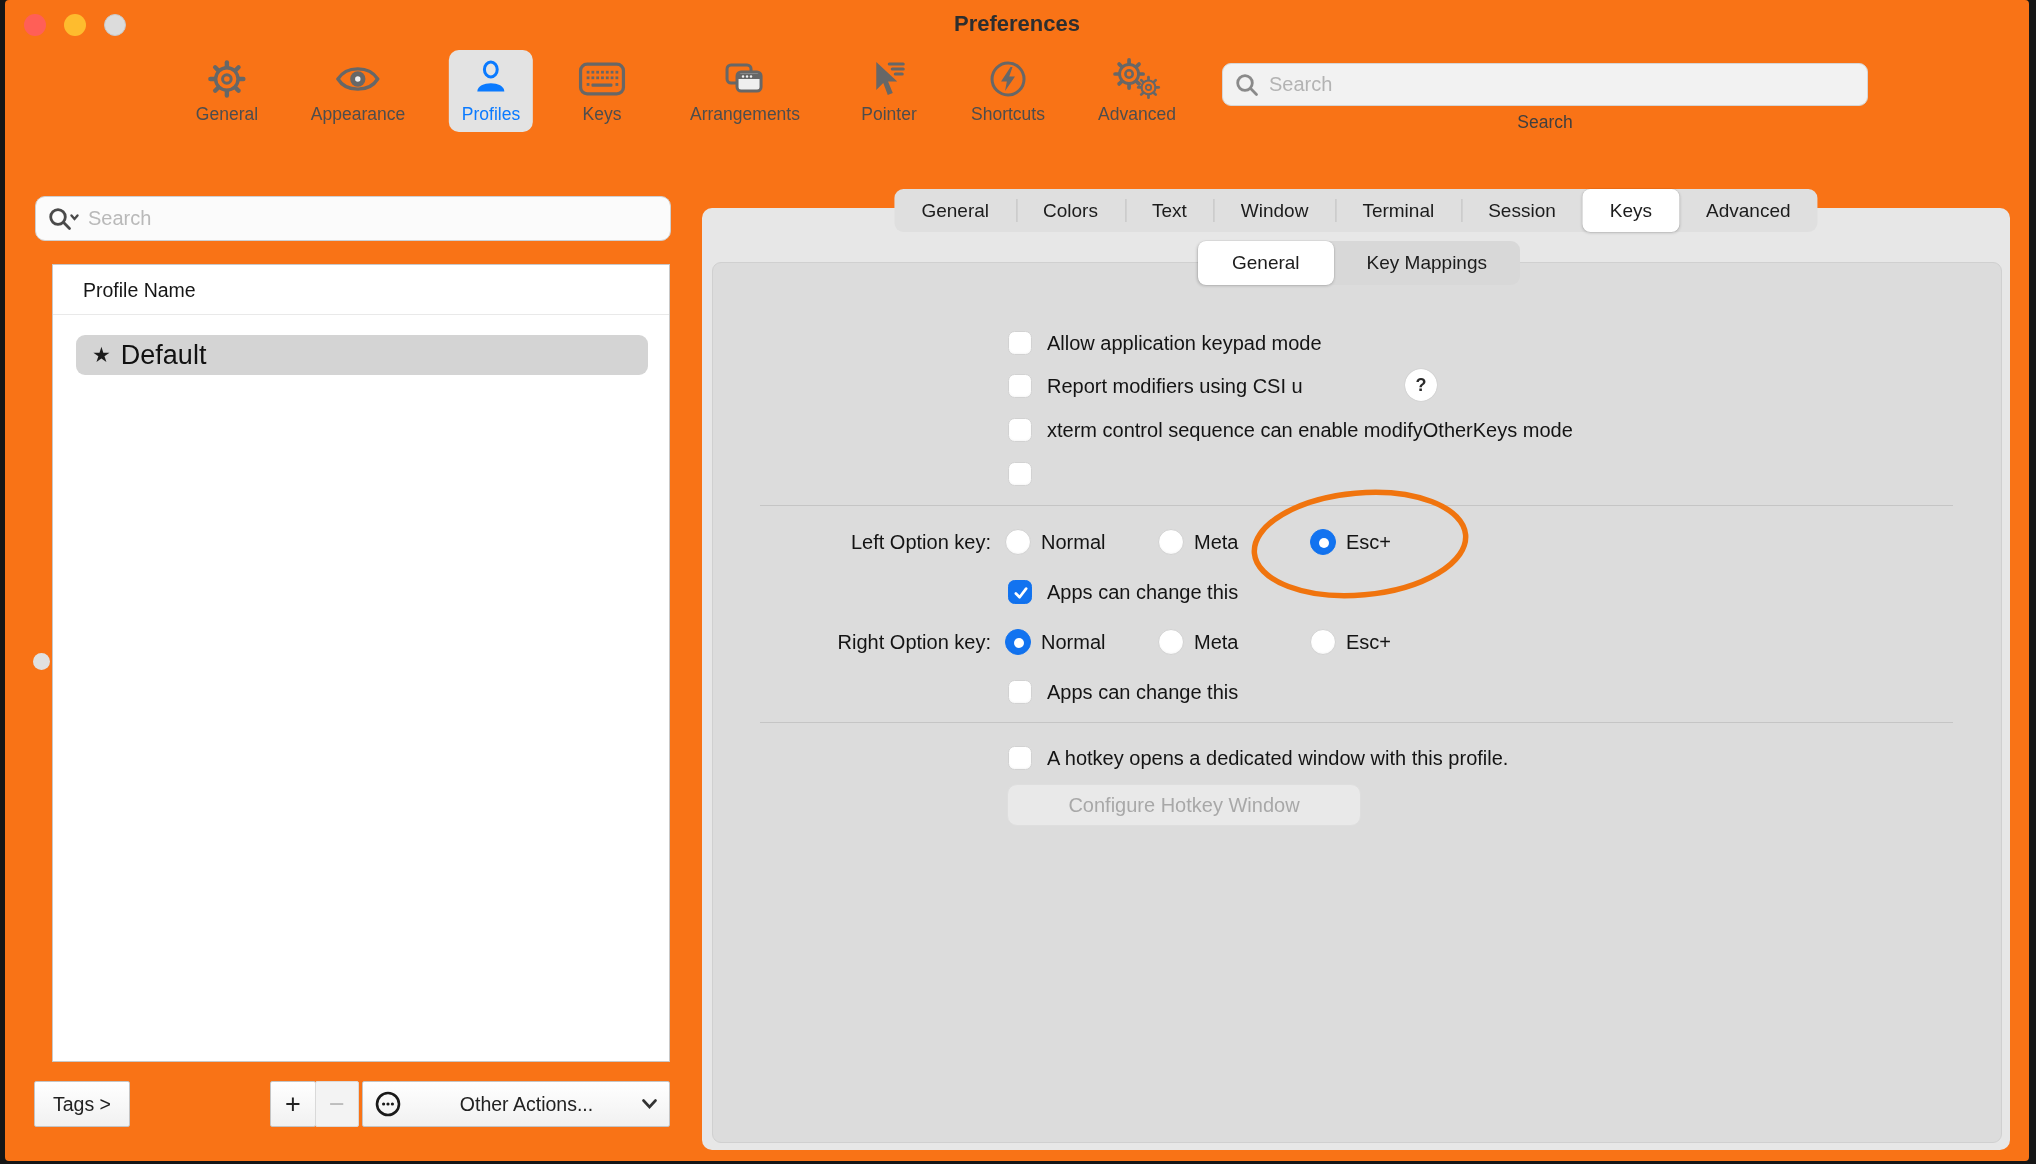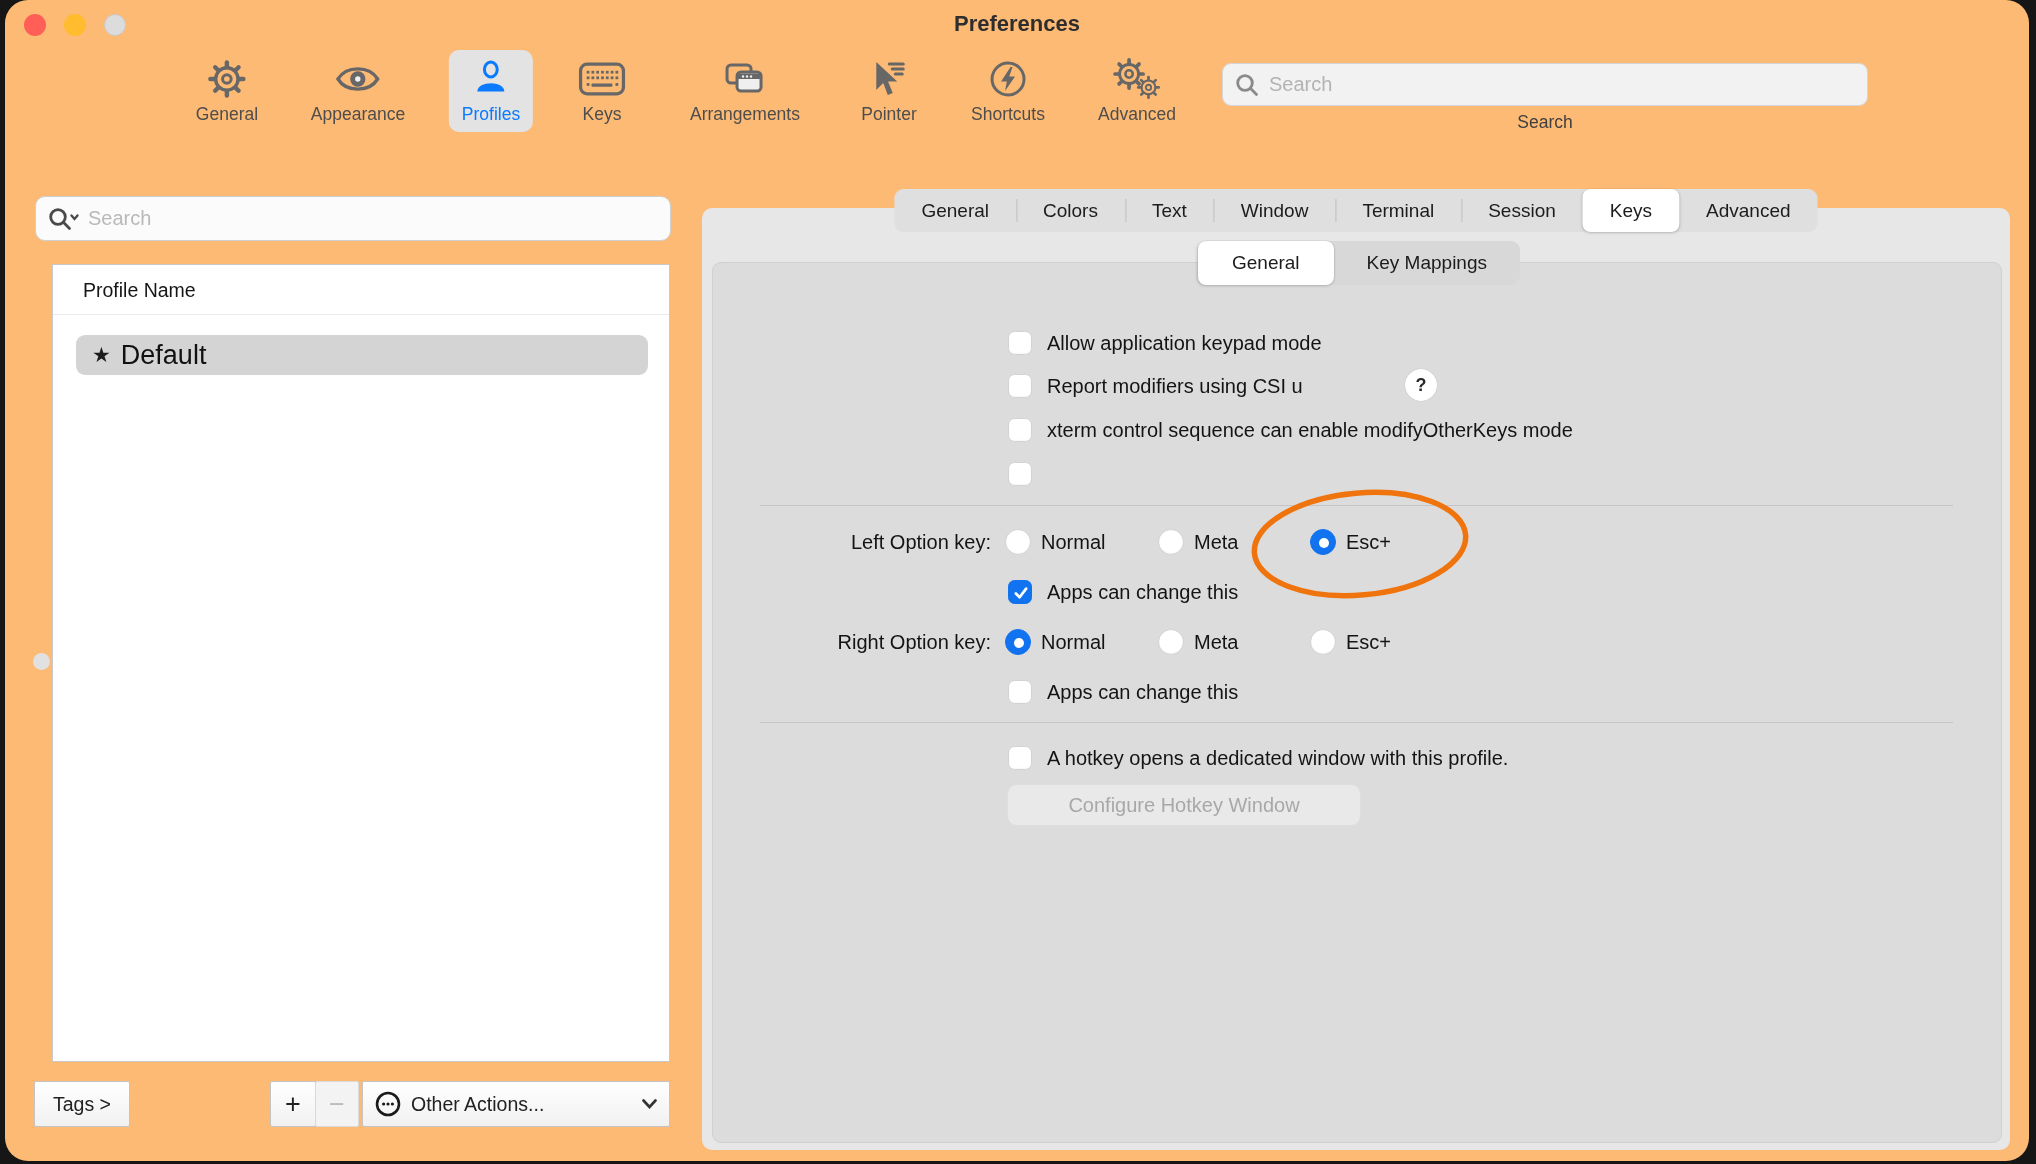--- a/index.html
+++ b/index.html
@@ -1,20 +1,20 @@
 <!DOCTYPE html>
 <html style="--accent-blue: #0A7AFF; --control-blue: #1273F0; --annotation-orange: #F0740E; --traffic-red: #FF5F57; --traffic-yellow: #FEBC2E; --traffic-gray: #DCDCDC;"><head>
 <meta charset="utf-8">
 <style>
   * { margin:0; padding:0; box-sizing:border-box; }
   html,body { width:2036px; height:1164px; overflow:hidden; }
   body { background:#161616; font-family:"Liberation Sans","DejaVu Sans",sans-serif; }
   .stage { position:relative; width:2036px; height:1164px; }
   .window { position:absolute; left:5px; top:0; right:7px; bottom:3px;
-            background:#fdba74; border-radius:23px; overflow:hidden; }
+            background:#f97316; border-radius:4px; overflow:hidden; }
 
   
   .traffic { position:absolute; top:14px; width:22px; height:22px; border-radius:50%; }
   .t-red    { left:19px;  background:var(--traffic-red); }
   .t-yellow { left:59px;  background:var(--traffic-yellow); }
   .t-gray   { left:99px;  background:var(--traffic-gray); border:1px solid #c9c9c9; }
   .win-title { position:absolute; left:0; right:0; top:11px; text-align:center;
                font-size:22px; font-weight:700; color:#2e2e2e; }
 
   
@@ -56,21 +56,21 @@
 
   
   .btn { position:absolute; height:46px; background:linear-gradient(#ffffff,#f1f1f1);
          border:1px solid #c4c4c4; border-radius:2px; display:flex; align-items:center;
          justify-content:center; font-size:19.5px; color:#222; }
   .btn.disabled { background:#f3f3f3; border-color:#d9d9d9; color:#bdbdbd; }
   .btn-tags  { left:29px;  top:1081px; width:96px; }
   .btn-plus  { left:265px; top:1081px; width:46px; font-size:27px; font-weight:300; }
   .btn-minus { left:310px; top:1081px; width:44px; font-size:27px; font-weight:300; }
   .btn-other { left:357px; top:1081px; width:308px; justify-content:flex-start; padding:0 12px; }
-  .btn-other .oa-label { margin-left:10px; flex:1; text-align:left; }
+  .btn-other .oa-label { margin-left:10px; flex:1; text-align:center; }
 
   
   .pane-outer { position:absolute; left:697px; top:208px; width:1308px; height:942px;
                 background:#e7e7e7; border-radius:10px; }
   .pane-inner { position:absolute; left:707px; top:262px; width:1290px; height:881px;
                 background:#dcdcdc; border:1px solid #d0d0d0; border-radius:9px; }
 
   
   .segbar { position:absolute; transform:translateX(-50%); display:flex; align-items:center;
             background:#dfdfdf; border-radius:9px; height:43px; padding:0; }

